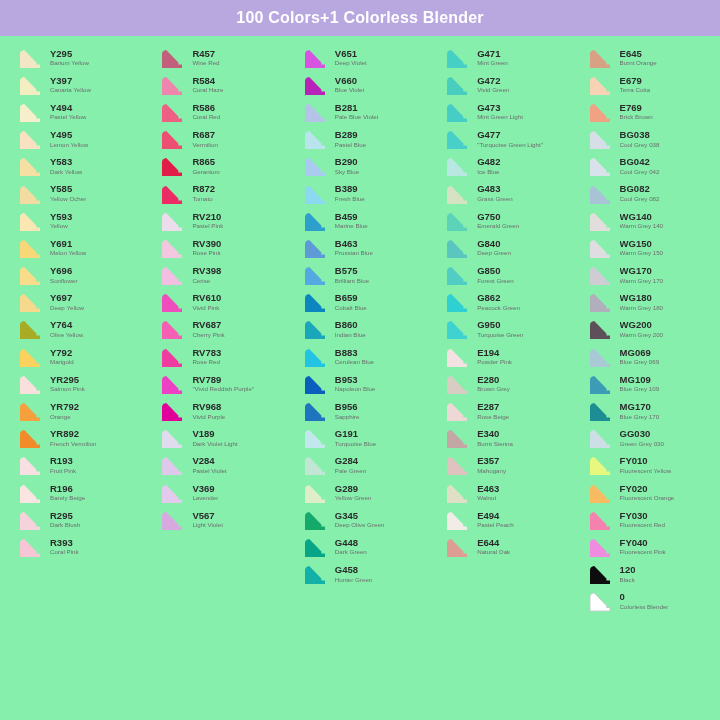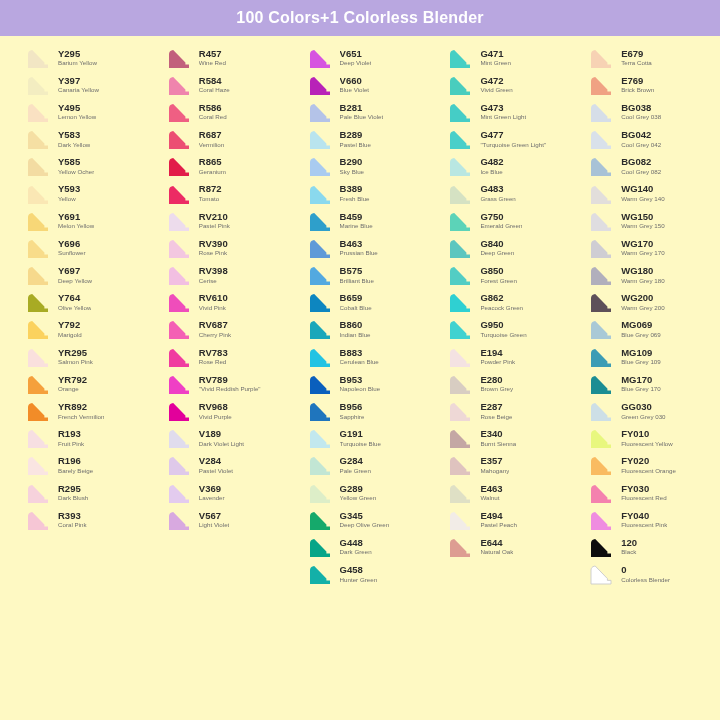--- a/index.html
+++ b/index.html
@@ -10,39 +10,39 @@
     width: 720px;
     height: 720px;
     background: #ffffff;
     font-family: "Liberation Sans", sans-serif;
     overflow: hidden;
   }
   .page {
     width: 720px;
     height: 720px;
     position: relative;
-    background: #fef9c3;
+    background: #86efac;
     box-sizing: border-box;
   }
   .header {
     height: 36px;
     background: #b9a7e0;
     display: flex;
     align-items: center;
     justify-content: center;
   }
   .header-title {
     color: #ffffff;
     font-size: 16px;
     font-weight: bold;
     letter-spacing: 0.2px;
     font-family: "Liberation Sans", sans-serif;
   }
   .grid {
-    padding: 8px 8px 0 8px;
+    padding: 8px 8px 0 0;
     display: grid;
     grid-template-columns: repeat(5, 1fr);
     column-gap: 0px;
     row-gap: 0px;
     box-sizing: border-box;
   }
   .col {
     display: flex;
     flex-direction: column;
   }
@@ -116,20 +116,31 @@
             </svg>
           </div>
           <div class="labels">
             <div class="code">Y397</div>
             <div class="cname">Canaria Yellow</div>
           </div>
         </div>
         <div class="swatch-row">
           <div class="nib">
             <svg viewBox="0 0 30 24" width="30" height="24">
+              <path d="M6,22 L6,8 C6,6.2 7.3,4.6 9.2,4.2 L10.2,4 L22.4,16.6 L22.4,18.4 L26,18.4 L26,22 Z" fill="#f7efcb"></path>
+            </svg>
+          </div>
+          <div class="labels">
+            <div class="code">Y494</div>
+            <div class="cname">Pastel Yellow</div>
+          </div>
+        </div>
+        <div class="swatch-row">
+          <div class="nib">
+            <svg viewBox="0 0 30 24" width="30" height="24">
               <path d="M6,22 L6,8 C6,6.2 7.3,4.6 9.2,4.2 L10.2,4 L22.4,16.6 L22.4,18.4 L26,18.4 L26,22 Z" fill="#fae1c2"></path>
             </svg>
           </div>
           <div class="labels">
             <div class="code">Y495</div>
             <div class="cname">Lemon Yellow</div>
           </div>
         </div>
         <div class="swatch-row">
           <div class="nib">
@@ -924,20 +935,31 @@
               <path d="M6,22 L6,8 C6,6.2 7.3,4.6 9.2,4.2 L10.2,4 L22.4,16.6 L22.4,18.4 L26,18.4 L26,22 Z" fill="#dd9d92"></path>
             </svg>
           </div>
           <div class="labels">
             <div class="code">E644</div>
             <div class="cname">Natural Oak</div>
           </div>
         </div>
       </div>
       <div class="col">
+        <div class="swatch-row">
+          <div class="nib">
+            <svg viewBox="0 0 30 24" width="30" height="24">
+              <path d="M6,22 L6,8 C6,6.2 7.3,4.6 9.2,4.2 L10.2,4 L22.4,16.6 L22.4,18.4 L26,18.4 L26,22 Z" fill="#d9a183"></path>
+            </svg>
+          </div>
+          <div class="labels">
+            <div class="code">E645</div>
+            <div class="cname">Burnt Orange</div>
+          </div>
+        </div>
         <div class="swatch-row">
           <div class="nib">
             <svg viewBox="0 0 30 24" width="30" height="24">
               <path d="M6,22 L6,8 C6,6.2 7.3,4.6 9.2,4.2 L10.2,4 L22.4,16.6 L22.4,18.4 L26,18.4 L26,22 Z" fill="#f7d2b4"></path>
             </svg>
           </div>
           <div class="labels">
             <div class="code">E679</div>
             <div class="cname">Terra Cotta</div>
           </div>

